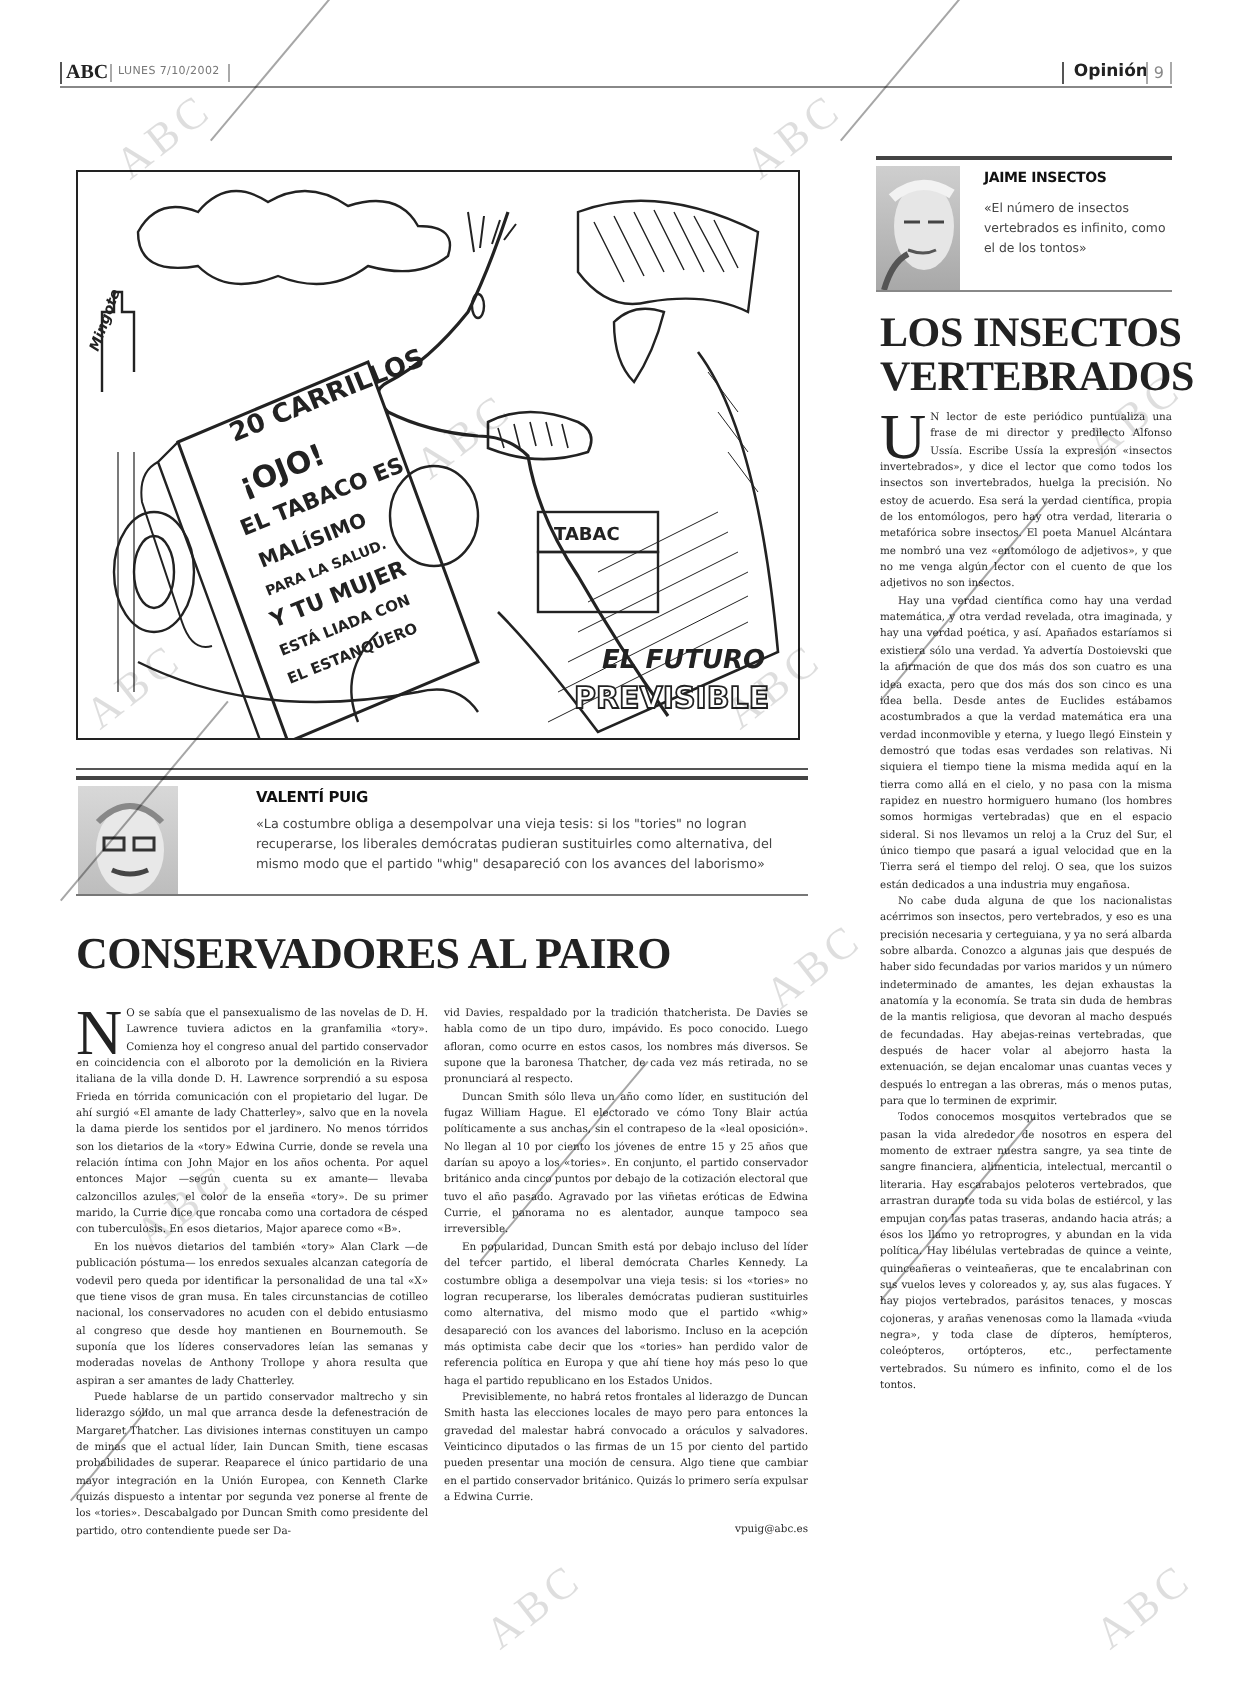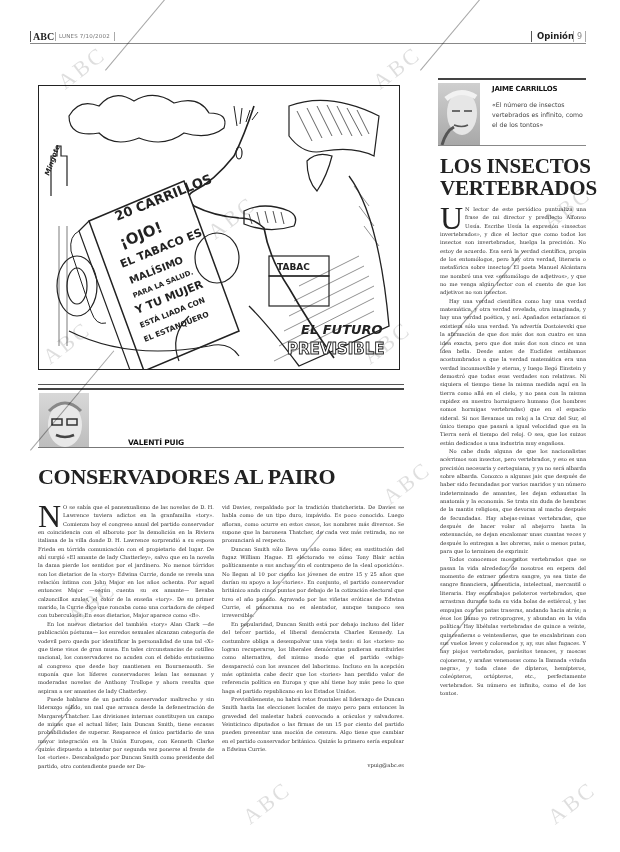--- a/index.html
+++ b/index.html
@@ -13,21 +13,21 @@
   .hdr .pagenum { position:absolute; right:0; top:0; font-family:"DejaVu Sans", sans-serif; font-size:8px; color:#888; border-left:1px solid #aaa; border-right:1px solid #aaa; padding:0 3px; line-height:11px; }
 
   
   .cartoon { position:absolute; left:38px; top:85px; width:360px; height:283px; border:1.5px solid #222; background:#fff; overflow:hidden; }
   .cartoon svg { width:100%; height:100%; }
   .cartoon-rule { position:absolute; left:38px; top:384px; width:366px; height:1px; background:#555; }
 
   
   .qbox-left { position:absolute; left:38px; top:388px; width:366px; height:57px; border-top:2.5px solid #444; border-bottom:1px solid #777; }
   .qbox-left .photo { position:absolute; left:1px; top:3px; width:50px; height:54px; background:linear-gradient(180deg,#d8d8d8,#bdbdbd); overflow:hidden; }
-  .qbox-left .author { position:absolute; left:90px; top:4px; font-family:"DejaVu Sans", sans-serif; font-weight:bold; font-size:7.5px; letter-spacing:-0.2px; color:#111;margin-top:44px; }
+  .qbox-left .author { position:absolute; left:90px; top:4px; font-family:"DejaVu Sans", sans-serif; font-weight:bold; font-size:7.5px; letter-spacing:-0.2px; color:#111; }
   .qbox-left .quote { position:absolute; left:90px; top:17px; width:275px; font-family:"DejaVu Sans", sans-serif; font-size:6.4px; line-height:10px; color:#444; }
 
   
   .headline-left { position:absolute; left:38px; top:464px; font-family:"Liberation Serif", serif; font-size:22px; letter-spacing:-0.3px; color:#222;font-weight:bold; }
   .headline-right { position:absolute; left:440px; top:155px; width:170px; font-family:"Liberation Serif", serif; font-size:21px; line-height:22px; color:#222; letter-spacing:-0.2px;font-weight:bold; }
 
   .col { position:absolute; font-family:"DejaVu Serif", serif; font-size:5.2px; line-height:8.35px; color:#2a2a2a; text-align:justify; }
   .col p { margin:0; text-indent:9px; }
   .col p.first { text-indent:0; }
   .dropcap { float:left; font-family:"Liberation Serif", serif; font-size:32px; line-height:24px; margin:1px 2px 0 0; color:#222; }
@@ -119,20 +119,21 @@
   <div class="photo">
     <svg viewBox="0 0 50 54" width="50" height="54">
       <ellipse cx="26" cy="32" rx="17" ry="22" fill="#e8e8e8"></ellipse>
       <path d="M10 18 q16 -16 32 0" stroke="#888" stroke-width="3" fill="none"></path>
       <rect x="13" y="26" width="10" height="6" fill="none" stroke="#333" stroke-width="1.5"></rect>
       <rect x="28" y="26" width="10" height="6" fill="none" stroke="#333" stroke-width="1.5"></rect>
       <path d="M17 42 q9 4 18 0" stroke="#444" stroke-width="2.5" fill="none"></path>
     </svg>
   </div>
   <div class="author">VALENTÍ PUIG</div>
+  <div class="quote">«La costumbre obliga a desempolvar una vieja tesis: si los "tories" no logran recuperarse, los liberales demócratas pudieran sustituirles como alternativa, del mismo modo que el partido "whig" desapareció con los avances del laborismo»</div>
 </div>
 
 <div class="headline-left">CONSERVADORES AL PAIRO</div>
 
 <div class="col" style="left:38px; top:503px; width:176px;">
   <p class="first"><span class="dropcap">N</span><span>O se sabía que el pansexualismo de las novelas de D. H. Lawrence tuviera adictos en la granfamilia «tory». Comienza hoy el congreso anual del partido conservador en coincidencia con el alboroto por la demolición en la Riviera italiana de la villa donde D. H. Lawrence sorprendió a su esposa Frieda en tórrida comunicación con el propietario del lugar. De ahí surgió «El amante de lady Chatterley», salvo que en la novela la dama pierde los sentidos por el jardinero. No menos tórridos son los dietarios de la «tory» Edwina Currie, donde se revela una relación íntima con John Major en los años ochenta. Por aquel entonces Major —según cuenta su ex amante— llevaba calzoncillos azules, el color de la enseña «tory». De su primer marido, la Currie dice que roncaba como una cortadora de césped con tuberculosis. En esos dietarios, Major aparece como «B».</span></p>
   <p>En los nuevos dietarios del también «tory» Alan Clark —de publicación póstuma— los enredos sexuales alcanzan categoría de vodevil pero queda por identificar la personalidad de una tal «X» que tiene visos de gran musa. En tales circunstancias de cotilleo nacional, los conservadores no acuden con el debido entusiasmo al congreso que desde hoy mantienen en Bournemouth. Se suponía que los líderes conservadores leían las semanas y moderadas novelas de Anthony Trollope y ahora resulta que aspiran a ser amantes de lady Chatterley.</p>
   <p>Puede hablarse de un partido conservador maltrecho y sin liderazgo sólido, un mal que arranca desde la defenestración de Margaret Thatcher. Las divisiones internas constituyen un campo de minas que el actual líder, Iain Duncan Smith, tiene escasas probabilidades de superar. Reaparece el único partidario de una mayor integración en la Unión Europea, con Kenneth Clarke quizás dispuesto a intentar por segunda vez ponerse al frente de los «tories». Descabalgado por Duncan Smith como presidente del partido, otro contendiente puede ser Da-</p>
 </div>
 <div class="col" style="left:222px; top:503px; width:182px;">
@@ -146,21 +147,21 @@
 <div class="qbox-right">
   <div class="photo">
     <svg viewBox="0 0 42 62" width="42" height="62">
       <ellipse cx="24" cy="30" rx="15" ry="22" fill="#e6e6e6"></ellipse>
       <path d="M8 16 q14 -12 30 -2" stroke="#f2f2f2" stroke-width="5" fill="none"></path>
       <path d="M14 28 h8 m4 0 h8" stroke="#444" stroke-width="1.5"></path>
       <path d="M16 42 q8 3 14 0" stroke="#555" stroke-width="1.5" fill="none"></path>
       <path d="M4 62 q4 -14 12 -18" stroke="#555" stroke-width="3" fill="none"></path>
     </svg>
   </div>
-  <div class="author">JAIME CARRILLOS</div>
+  <div class="author">JAIME INSECTOS</div>
   <div class="quote">«El número de insectos vertebrados es infinito, como el de los tontos»</div>
 </div>
 
 <div class="headline-right">LOS INSECTOS VERTEBRADOS</div>
 
 <div class="col" style="left:440px; top:205px; width:146px;">
   <p class="first"><span class="dropcap">U</span><span>N lector de este periódico puntualiza una frase de mi director y predilecto Alfonso Ussía. Escribe Ussía la expresión «insectos invertebrados», y dice el lector que como todos los insectos son invertebrados, huelga la precisión. No estoy de acuerdo. Esa será la verdad científica, propia de los entomólogos, pero hay otra verdad, literaria o metafórica sobre insectos. El poeta Manuel Alcántara me nombró una vez «entomólogo de adjetivos», y que no me venga algún lector con el cuento de que los adjetivos no son insectos.</span></p>
   <p>Hay una verdad científica como hay una verdad matemática, y otra verdad revelada, otra imaginada, y hay una verdad poética, y así. Apañados estaríamos si existiera sólo una verdad. Ya advertía Dostoievski que la afirmación de que dos más dos son cuatro es una idea exacta, pero que dos más dos son cinco es una idea bella. Desde antes de Euclides estábamos acostumbrados a que la verdad matemática era una verdad inconmovible y eterna, y luego llegó Einstein y demostró que todas esas verdades son relativas. Ni siquiera el tiempo tiene la misma medida aquí en la tierra como allá en el cielo, y no pasa con la misma rapidez en nuestro hormiguero humano (los hombres somos hormigas vertebradas) que en el espacio sideral. Si nos llevamos un reloj a la Cruz del Sur, el único tiempo que pasará a igual velocidad que en la Tierra será el tiempo del reloj. O sea, que los suizos están dedicados a una industria muy engañosa.</p>
   <p>No cabe duda alguna de que los nacionalistas acérrimos son insectos, pero vertebrados, y eso es una precisión necesaria y certeguiana, y ya no será albarda sobre albarda. Conozco a algunas jais que después de haber sido fecundadas por varios maridos y un número indeterminado de amantes, les dejan exhaustas la anatomía y la economía. Se trata sin duda de hembras de la mantis religiosa, que devoran al macho después de fecundadas. Hay abejas-reinas vertebradas, que después de hacer volar al abejorro hasta la extenuación, se dejan encalomar unas cuantas veces y después lo entregan a las obreras, más o menos putas, para que lo terminen de exprimir.</p>
   <p>Todos conocemos mosquitos vertebrados que se pasan la vida alrededor de nosotros en espera del momento de extraer nuestra sangre, ya sea tinte de sangre financiera, alimenticia, intelectual, mercantil o literaria. Hay escarabajos peloteros vertebrados, que arrastran durante toda su vida bolas de estiércol, y las empujan con las patas traseras, andando hacia atrás; a ésos los llamo yo retroprogres, y abundan en la vida política. Hay libélulas vertebradas de quince a veinte, quinceañeras o veinteañeras, que te encalabrinan con sus vuelos leves y coloreados y, ay, sus alas fugaces. Y hay piojos vertebrados, parásitos tenaces, y moscas cojoneras, y arañas venenosas como la llamada «viuda negra», y toda clase de dípteros, hemípteros, coleópteros, ortópteros, etc., perfectamente vertebrados. Su número es infinito, como el de los tontos.</p>

